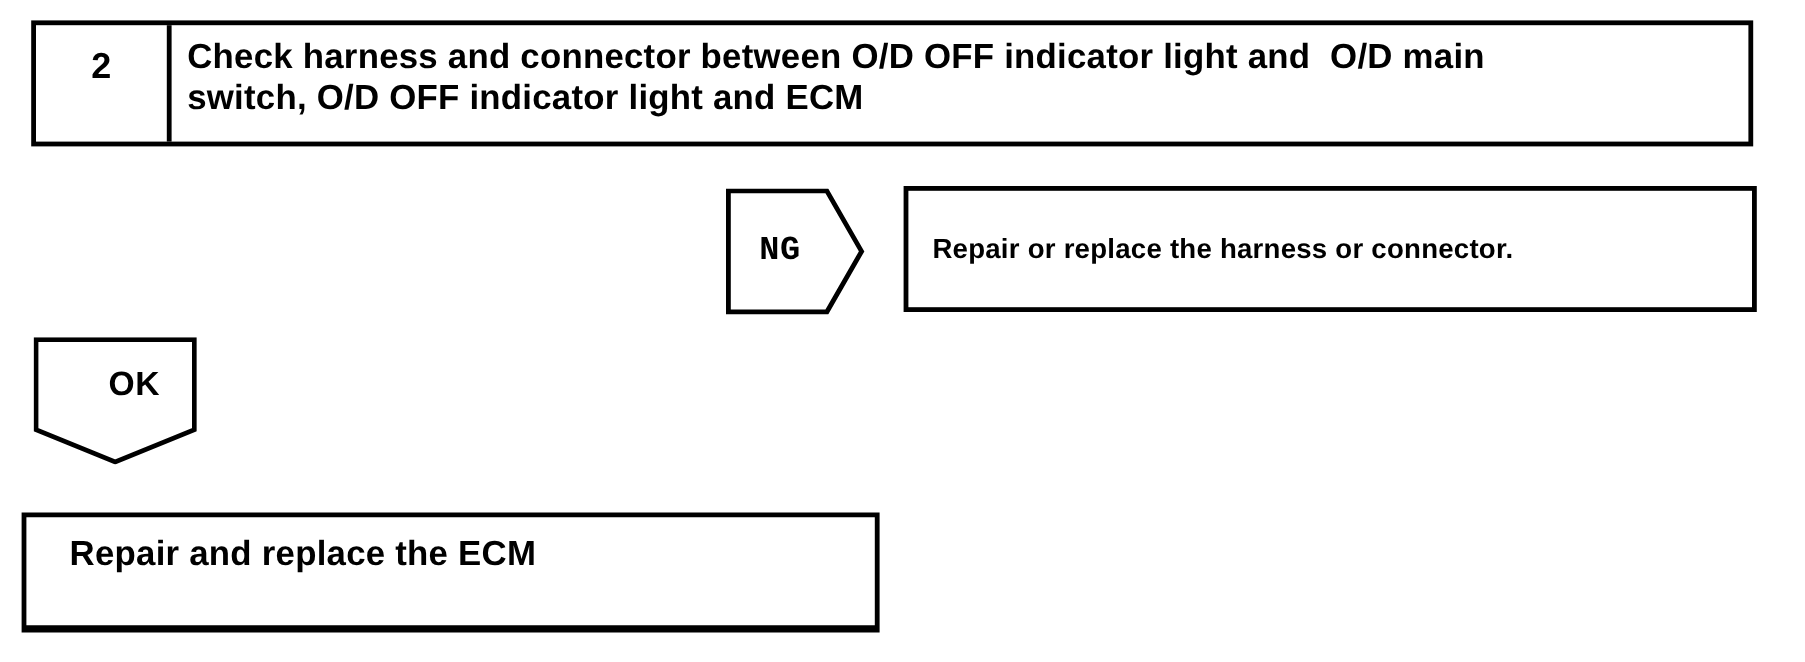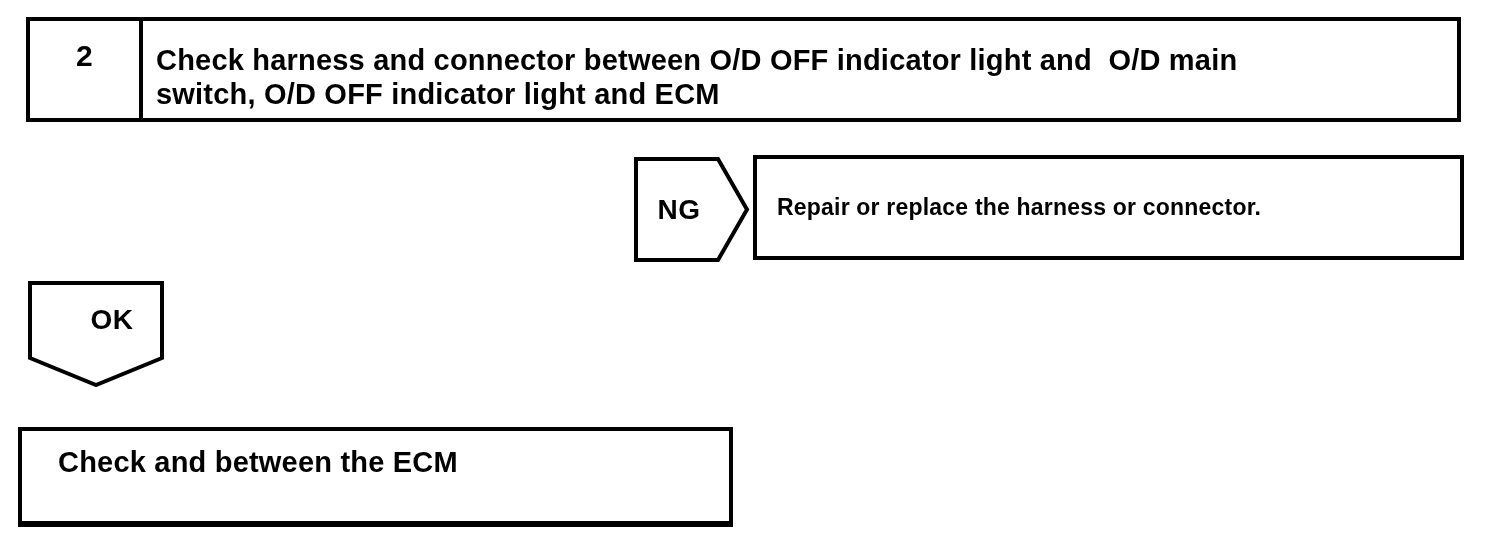--- a/index.html
+++ b/index.html
@@ -35,21 +35,21 @@
     flex: 0 0 113px;
     border-right: 4px solid #000;
     box-sizing: border-box;
     text-align: center;
     padding-top: 18px;
     font-size: 30px;
     letter-spacing: 0.2px;
   }
   .step-text {
     flex: 1;
-    padding: 22px 8px 0 13px;
+    padding: 10px 8px 0 13px;
     font-size: 29px;
     line-height: 34px;
     letter-spacing: 0.2px;
     white-space: pre-wrap;
   }
 
   
   .connector {
     position: absolute;
   }
@@ -58,24 +58,25 @@
   }
   .connector .connector-label {
     position: absolute;
     display: flex;
     align-items: center;
     justify-content: center;
     font-size: 28px;
     letter-spacing: 0.5px;
   }
   .ng-connector {
-    left: 634px;
+    left: 605px;
     top: 157px;
     width: 116px;
     height: 105px;
+    font-family: Liberation Mono, monospace;
   }
   .ng-connector .connector-label {
     left: 0;
     top: 0;
     width: 90px;
     height: 105px;
   }
   .ok-connector {
     left: 28px;
     top: 281px;
@@ -143,16 +144,16 @@
   </div>
 
   <div class="connector ok-connector">
     <svg width="136" height="106" viewBox="0 0 136 106">
       <polygon points="2,2 134,2 134,77 68,104 2,77" fill="#ffffff" stroke="#000000" stroke-width="4" stroke-linejoin="miter"></polygon>
     </svg>
     <div class="connector-label">OK</div>
   </div>
 
   <div class="ok-action-box">
-    <span>Check and between the ECM</span>
+    <span>Repair and replace the ECM</span>
   </div>
 
 </div>
 
 </body></html>

